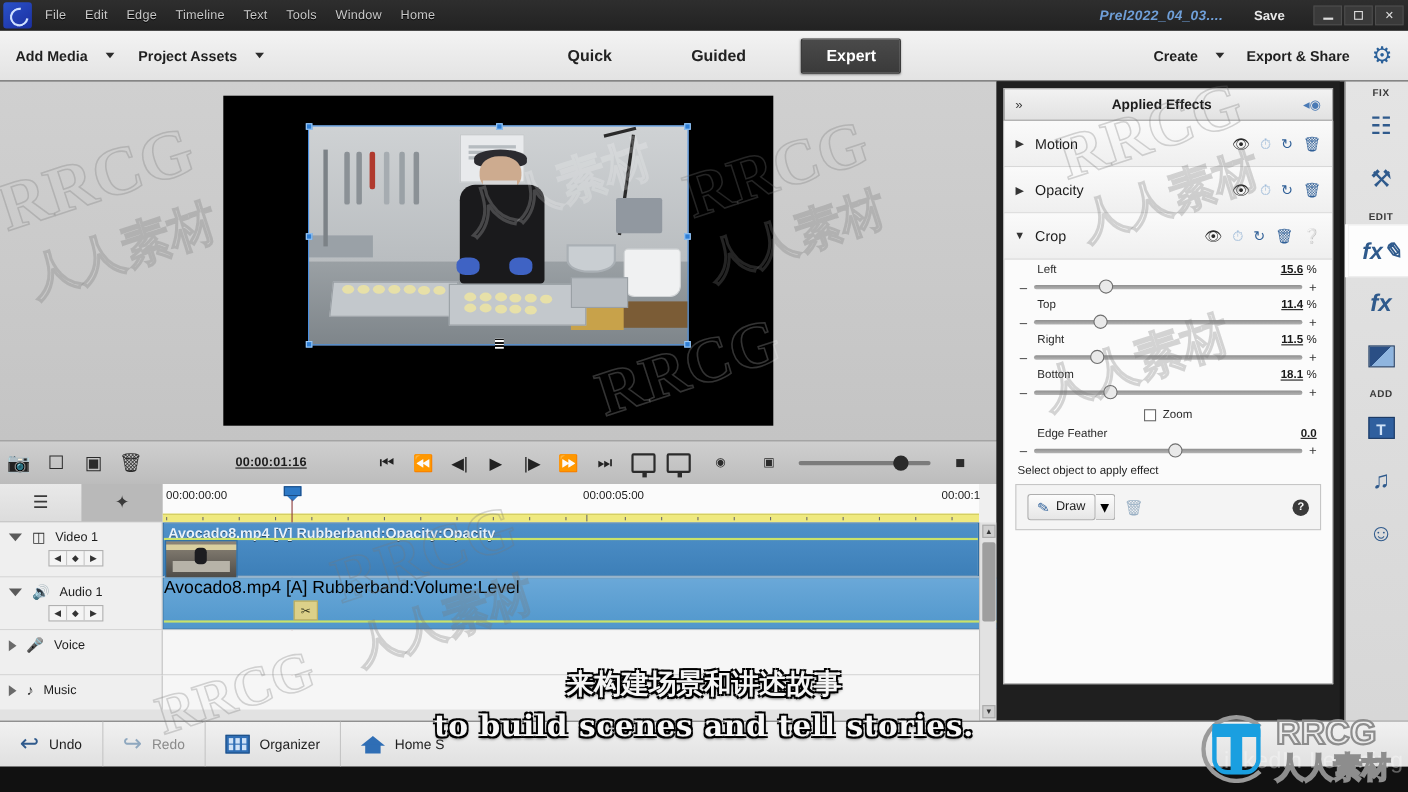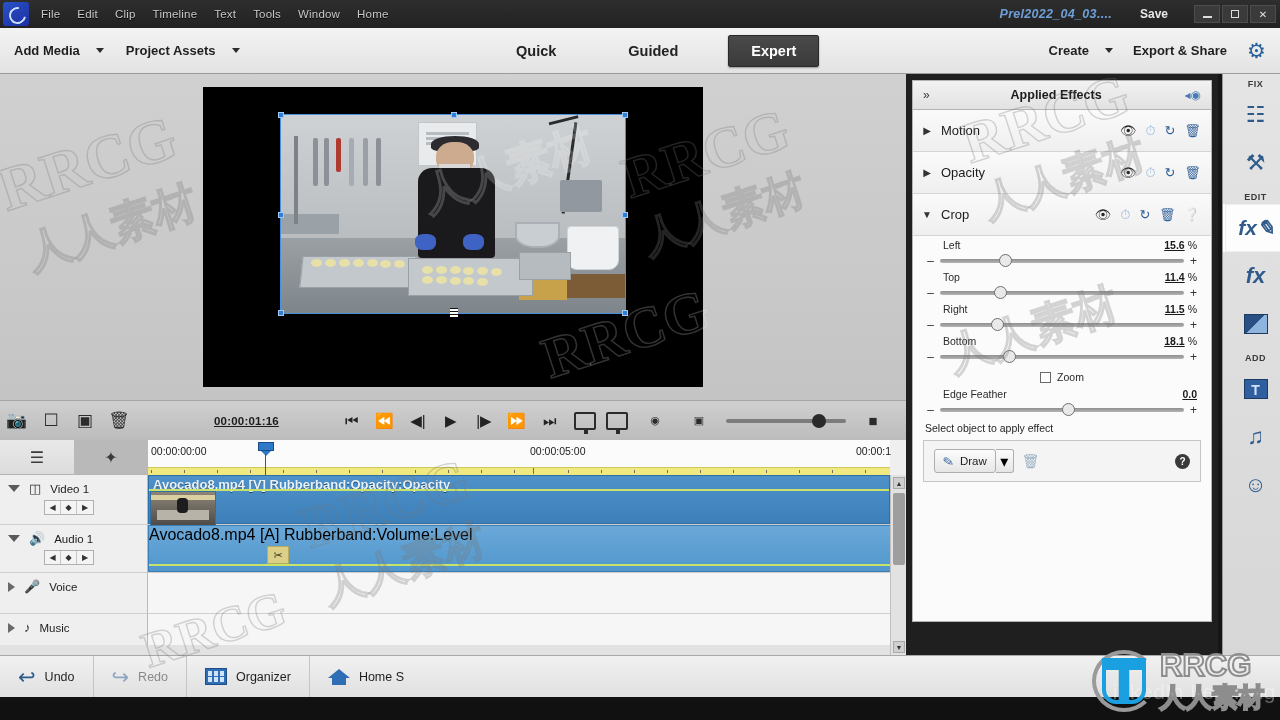--- a/index.html
+++ b/index.html
@@ -311,21 +311,21 @@
 </head>
 <body>
 
 <div id="app">
 
   <div class="titlebar">
     <div class="app-logo"></div>
     <div class="menubar">
       <div class="mi">File</div>
       <div class="mi">Edit</div>
-      <div class="mi">Clip</div>
+      <div class="mi">Edge</div>
       <div class="mi">Timeline</div>
       <div class="mi">Text</div>
       <div class="mi">Tools</div>
       <div class="mi">Window</div>
       <div class="mi">Home</div>
     </div>
     <div class="title-right">
       <div class="proj-title">Prel2022_04_03....</div>
       <div class="save-btn">Save</div>
       <div class="winbtns">
@@ -750,20 +750,24 @@
         </span>
       <span class="t">Organizer</span>
     </div>
     <div class="bb-item" style="border-right:none">
       <span class="home-ic"></span>
       <span class="t">Home S</span>
     </div>
   </div>
   <div class="bottom-black"></div>
 
+  <div class="subs">
+    <div class="sub-cn">来构建场景和讲述故事</div>
+    <div class="sub-en">to build scenes and tell stories.</div>
+  </div>
 
   <div class="wm wm-out" style="left:-4px;top:128px;font-size:62px;transform:rotate(-18deg)">RRCG</div>
   <div class="wm wm-out" style="left:24px;top:198px;font-size:44px;font-family:'DejaVu Sans',sans-serif;transform:rotate(-18deg)">人人素材</div>
   <div class="wm wm-out" style="left:300px;top:470px;font-size:58px;transform:rotate(-18deg)">RRCG</div>
   <div class="wm wm-out" style="left:320px;top:536px;font-size:42px;font-family:'DejaVu Sans',sans-serif;transform:rotate(-18deg)">人人素材</div>
   <div class="wm wm-out" style="left:620px;top:120px;font-size:58px;transform:rotate(-18deg)">RRCG</div>
   <div class="wm wm-out" style="left:640px;top:186px;font-size:42px;font-family:'DejaVu Sans',sans-serif;transform:rotate(-18deg)">人人素材</div>
   <div class="wm wm-out" style="left:960px;top:85px;font-size:58px;transform:rotate(-18deg)">RRCG</div>
   <div class="wm wm-out" style="left:980px;top:150px;font-size:42px;font-family:'DejaVu Sans',sans-serif;transform:rotate(-18deg)">人人素材</div>
   <div class="wm wm-out" style="left:945px;top:300px;font-size:44px;font-family:'DejaVu Sans',sans-serif;transform:rotate(-18deg)">人人素材</div>

